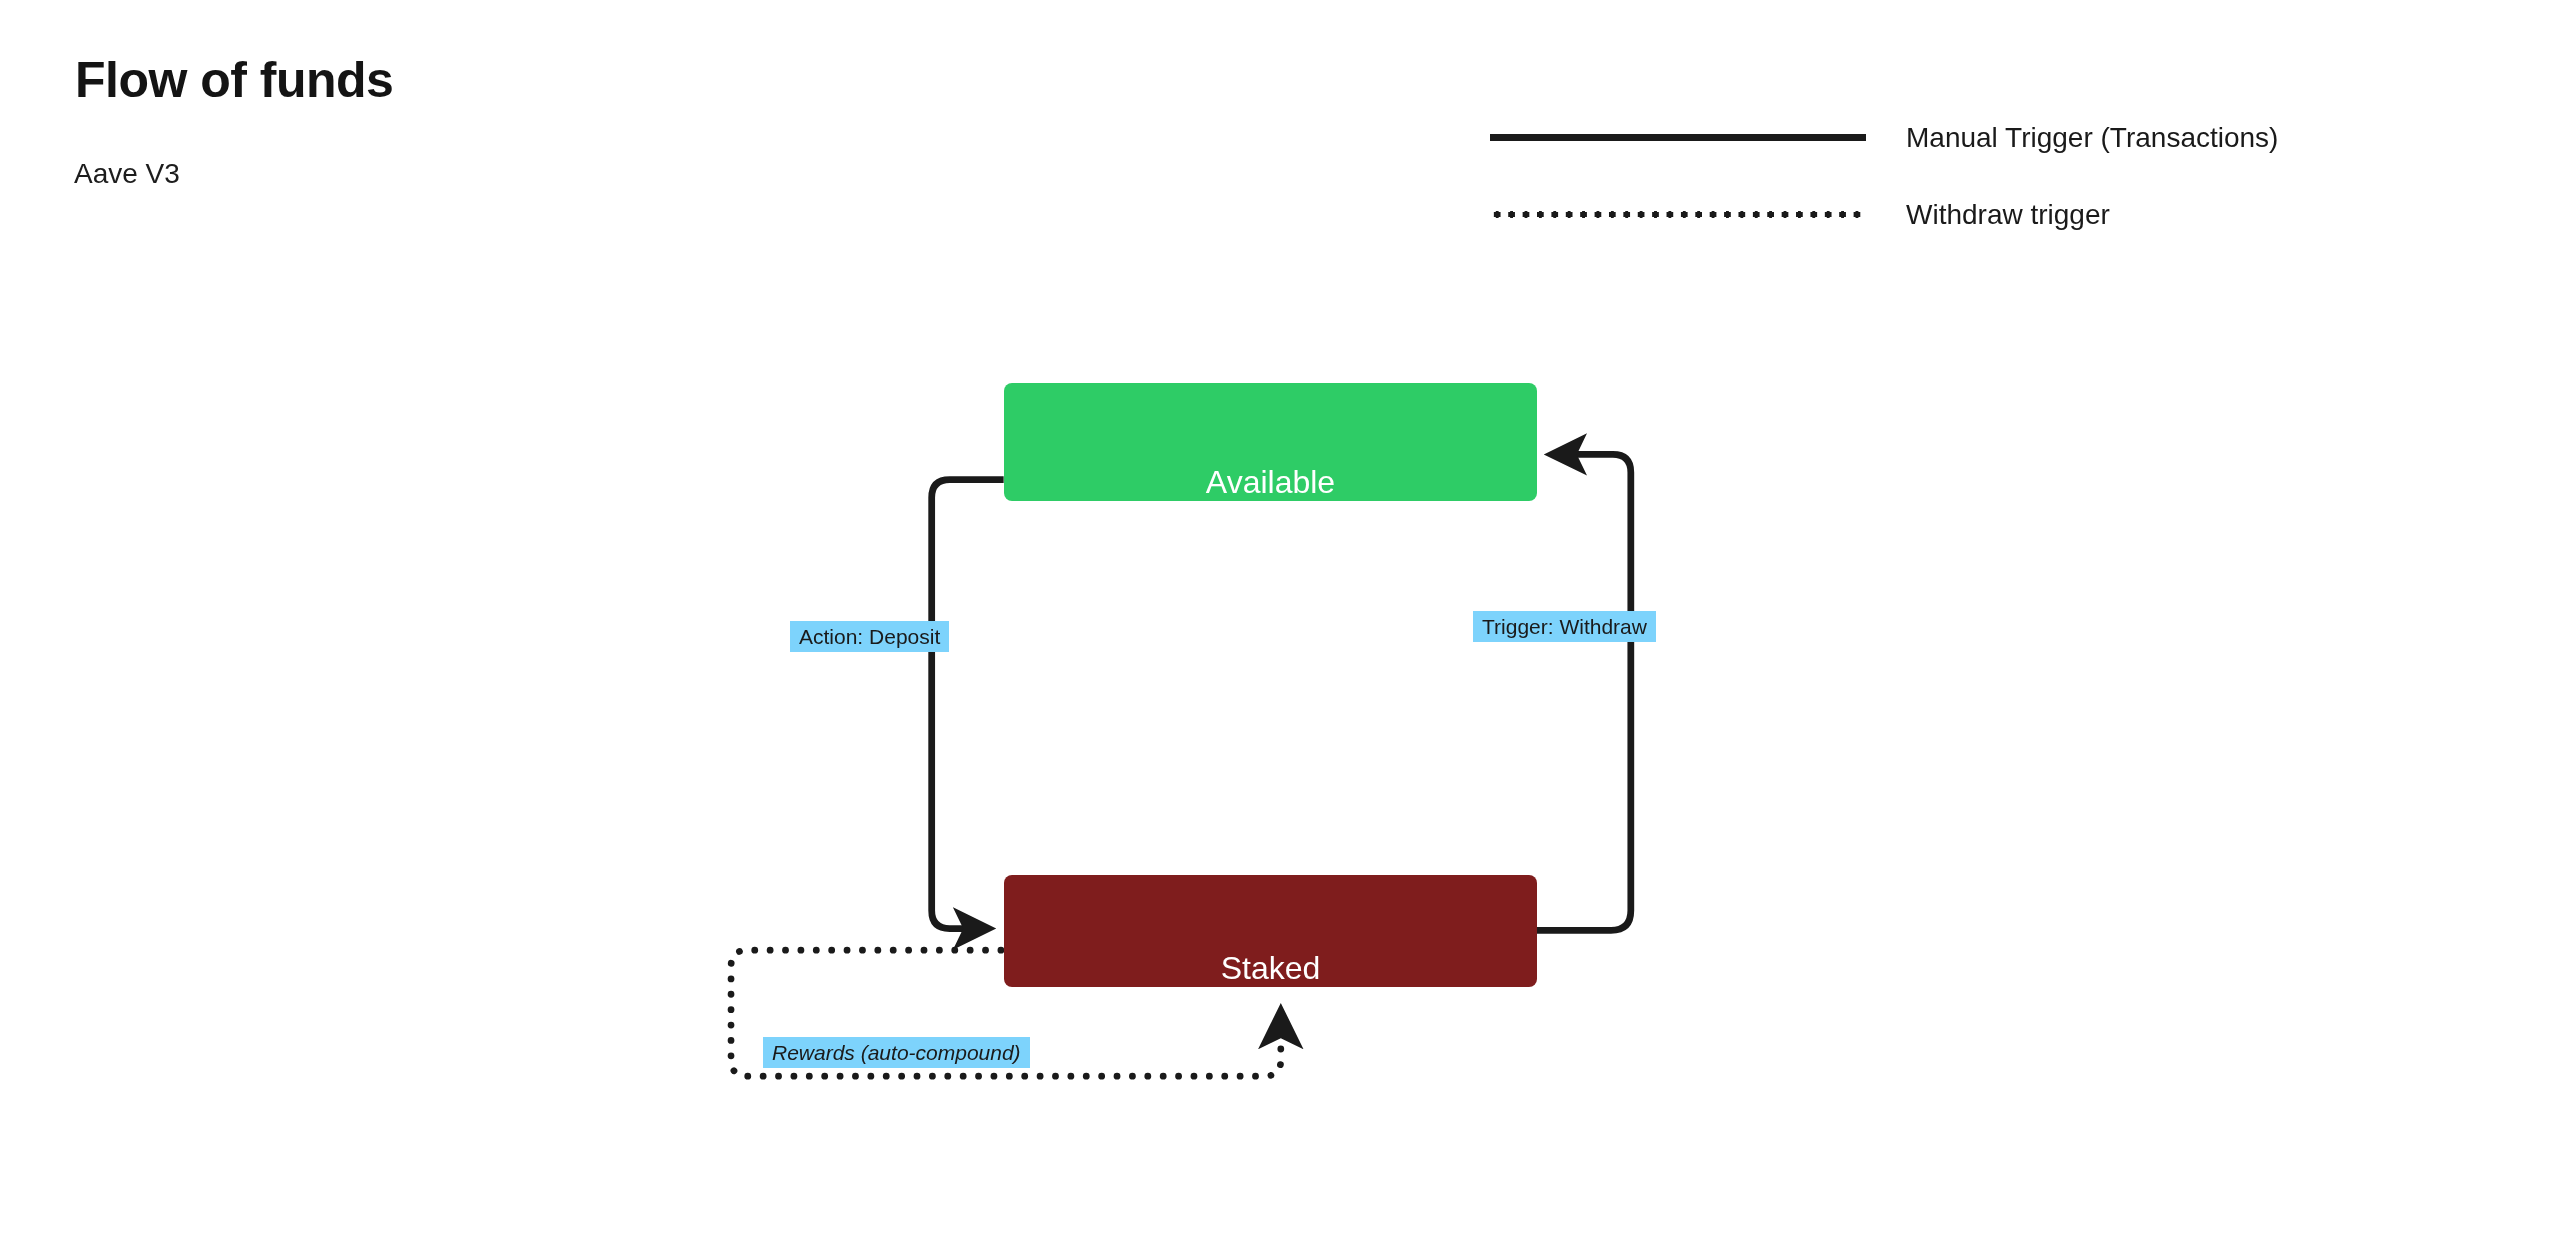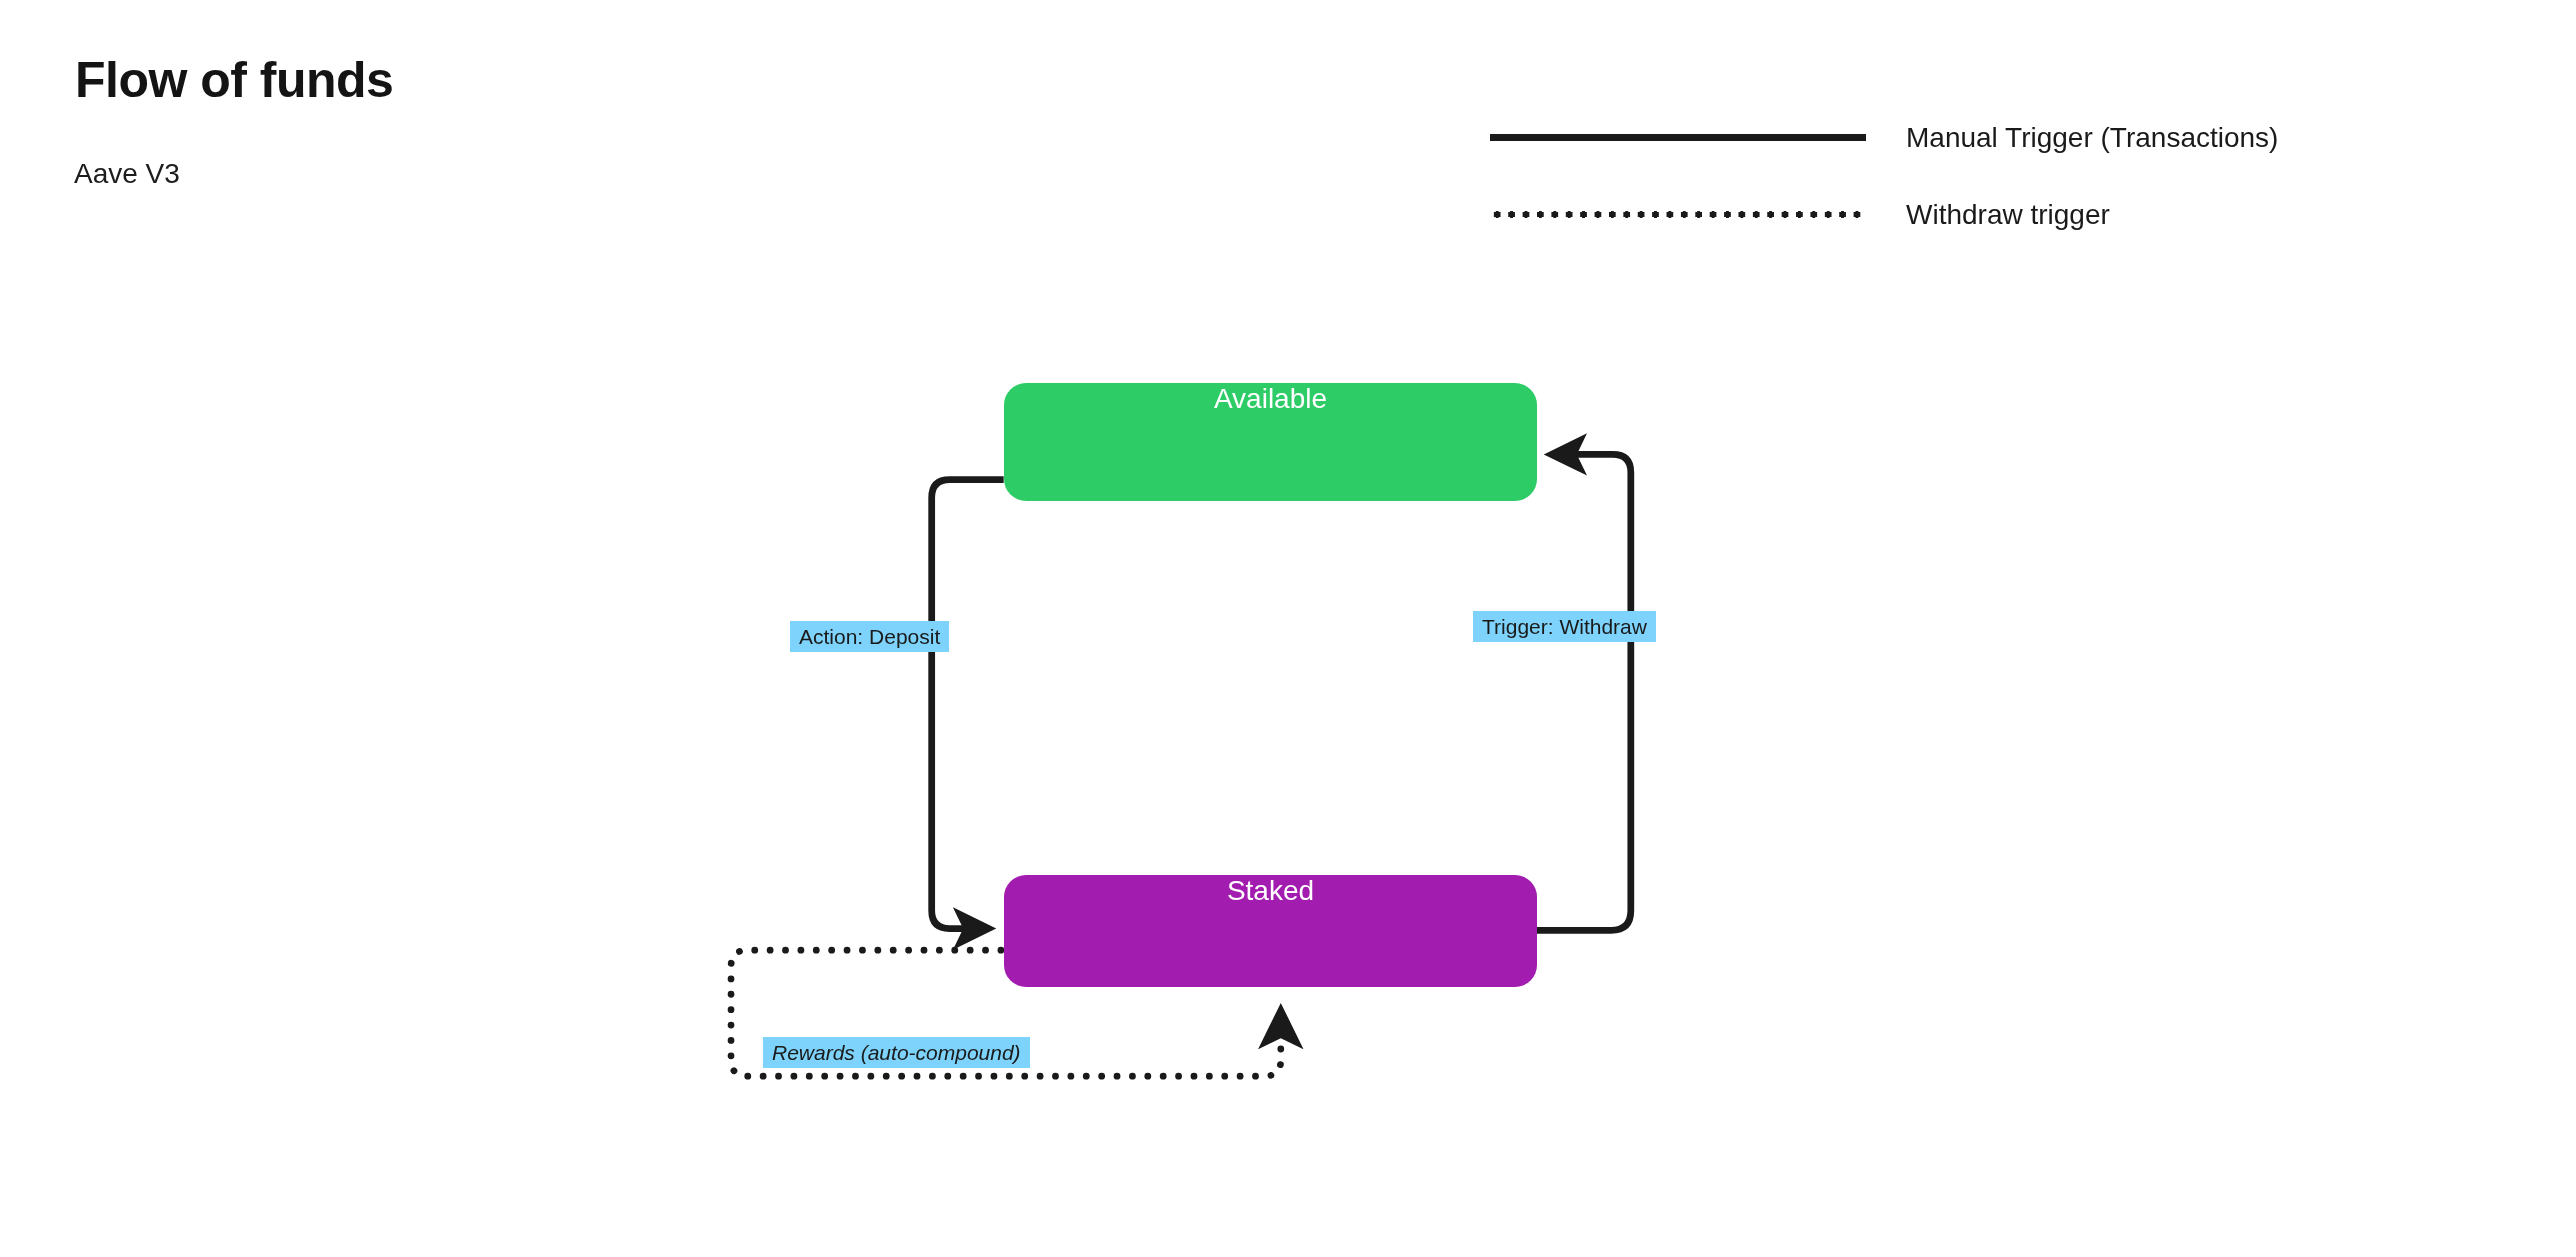--- a/index.html
+++ b/index.html
@@ -94,40 +94,40 @@
     top: 0;
     width: 2576px;
     height: 1257px;
     pointer-events: none;
   }
 
   
   .node {
     position: absolute;
     display: flex;
-    align-items: flex-start;
+    align-items: flex-end;
     justify-content: center;
-    border-radius: 22px;
-    font-size: 28px;
+    border-radius: 8px;
+    font-size: 32px;
     color: #ffffff;
     box-sizing: border-box;
   }
   #node-available {
     left: 1004px;
     top: 383px;
     width: 533px;
     height: 118px;
     background: #2ecc66;
   }
   #node-staked {
     left: 1004px;
     top: 875px;
     width: 533px;
     height: 112px;
-    background: #a21caf;
+    background: #7f1d1d;
   }
 
   
   .edge-label {
     position: absolute;
     font-size: 21px;
     color: #1a1a1a;
     background: #7dd3fc;
     padding: 3.6px 9px;
     white-space: nowrap;

